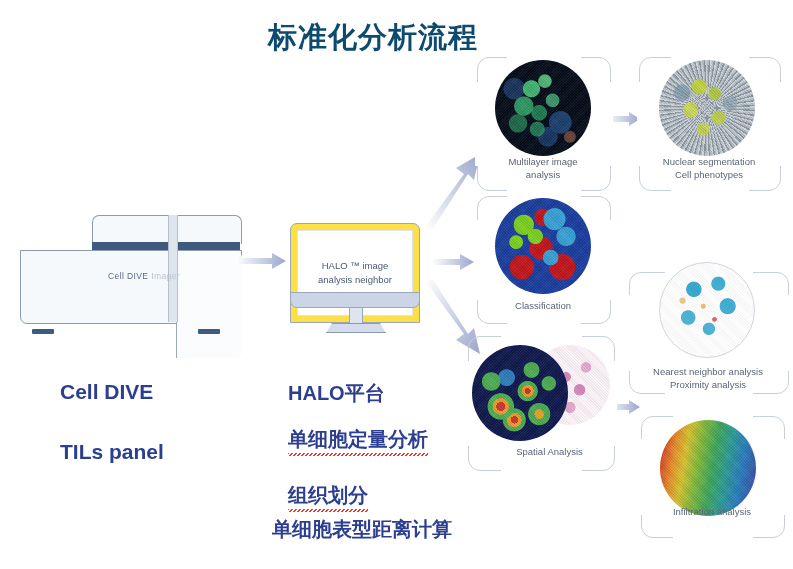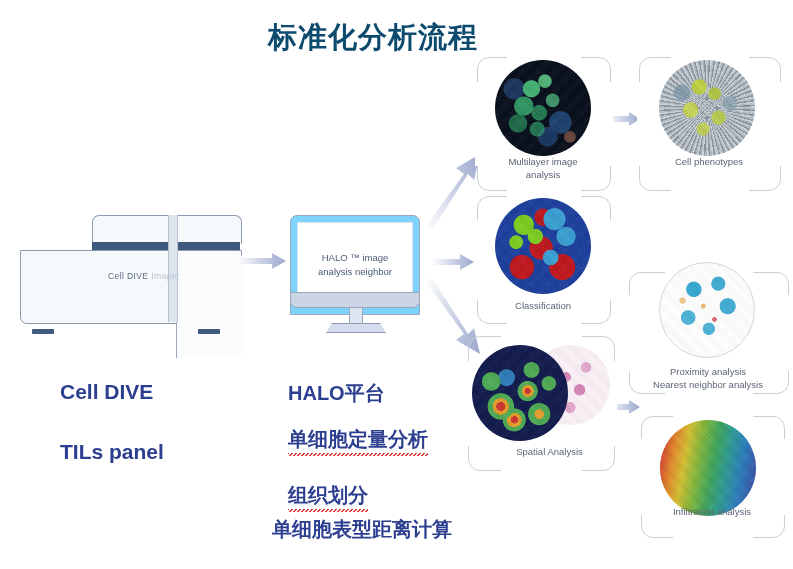--- a/index.html
+++ b/index.html
@@ -42,22 +42,22 @@
     position:absolute;left:88px;top:56px;font-size:8.5px;color:#5a6a80;
     letter-spacing:.4px;white-space:nowrap;
   }
   .inst-label .faint{color:#b9c3d0;}
   .foot{position:absolute;bottom:-4px;width:22px;height:5px;background:#3e5a7e;border-radius:1px;}
   .foot.l{left:12px;} .foot.r{left:178px;}
 
   
   #monitor{left:290px;top:215px;width:130px;height:115px;}
   .mon-frame{
-    position:absolute;left:0;top:0;width:130px;height:100px;
-    background:#7dd3fc;border:1px solid #9aa7ba;border-radius:7px 7px 0 0;
+    position:absolute;left:0;top:8px;width:130px;height:100px;
+    background:#fde047;border:1px solid #9aa7ba;border-radius:7px 7px 0 0;
     box-sizing:border-box;
   }
   .mon-screen{
     position:absolute;left:6px;top:6px;right:6px;bottom:6px;
     background:#ffffff;border:1px solid #dde3ec;
     display:flex;align-items:center;justify-content:center;text-align:center;
   }
   .mon-text{font-size:9.5px;color:#4a5a72;line-height:1.45;}
   .mon-chin{
     position:absolute;left:0;top:77px;width:130px;height:16px;
@@ -308,20 +308,21 @@
 <div class="frame" style="left:639px;top:57px;width:140px;height:132px;">
   <div class="gap-t"></div>
     <div class="gap-b"></div>
     <div class="gap-l"></div>
     <div class="gap-r"></div>
 </div>
 <div class="circ c-nuclear" style="left:659px;top:60px;width:96px;height:96px;">
   <div class="grain"></div>
 </div>
 <div class="caption" style="left:636px;top:156px;width:146px;">
+  <div>Nuclear segmentation</div>
   <div>Cell phenotypes</div>
 </div>
 
 <div class="frame" style="left:477px;top:196px;width:132px;height:126px;">
   <div class="gap-t"></div>
     <div class="gap-b"></div>
     <div class="gap-l"></div>
     <div class="gap-r"></div>
 </div>
 <div class="circ c-class" style="left:495px;top:198px;width:96px;height:96px;">
@@ -350,22 +351,22 @@
 <div class="frame" style="left:629px;top:272px;width:158px;height:120px;">
   <div class="gap-t"></div>
     <div class="gap-b"></div>
     <div class="gap-l"></div>
     <div class="gap-r"></div>
 </div>
 <div class="circ c-nn" style="left:659px;top:262px;width:96px;height:96px;border:1px solid #cfd6de;box-sizing:border-box;">
   <div class="grain" style="opacity:.12"></div>
 </div>
 <div class="caption" style="left:622px;top:366px;width:172px;">
+  <div>Nearest neighbor analysis</div>
   <div>Proximity analysis</div>
-  <div>Nearest neighbor analysis</div>
 </div>
 
 <div class="frame" style="left:641px;top:416px;width:142px;height:120px;">
   <div class="gap-t"></div>
     <div class="gap-b"></div>
     <div class="gap-l"></div>
     <div class="gap-r"></div>
 </div>
 <div class="circ c-infil" style="left:660px;top:420px;width:96px;height:96px;">
   <div class="grain"></div>

